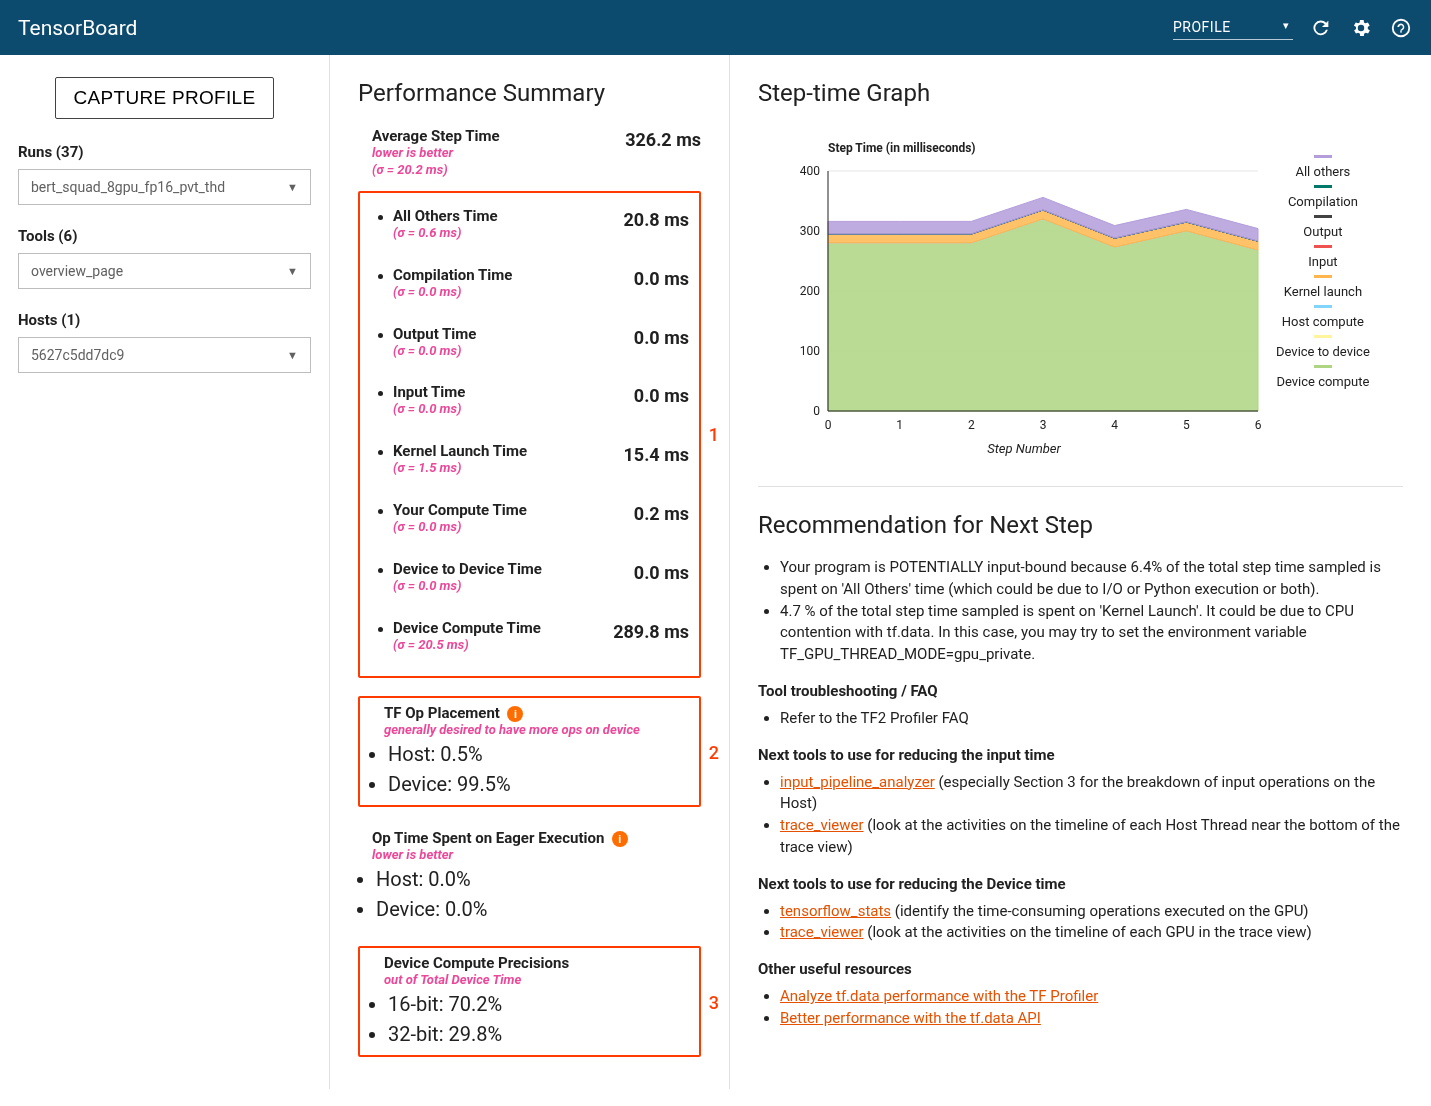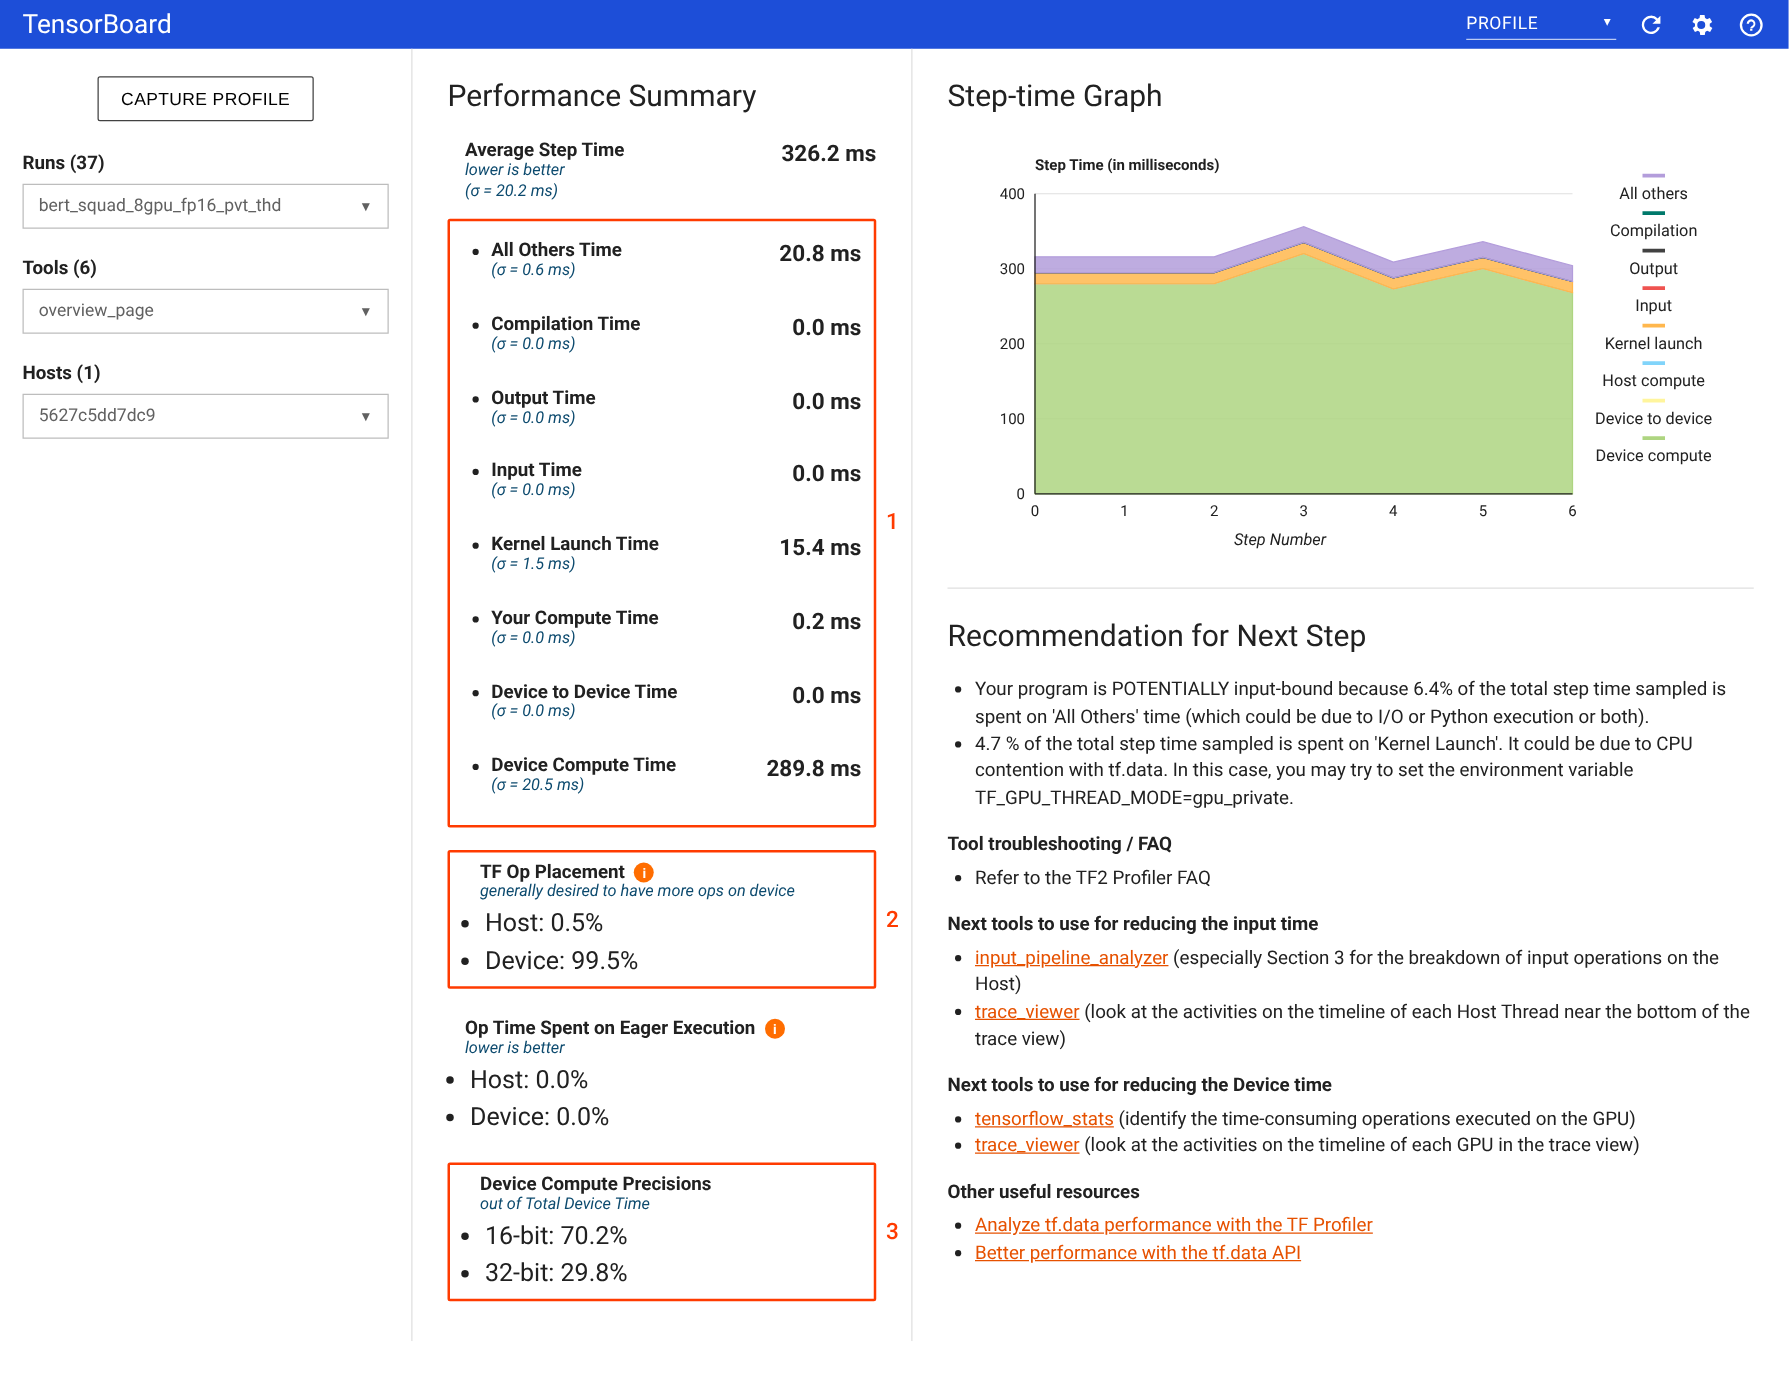--- a/index.html
+++ b/index.html
@@ -1,46 +1,46 @@
 <!DOCTYPE html>
 <html><head>
 <meta charset="utf-8">
 <style>
 * { box-sizing: border-box; margin: 0; padding: 0; }
 body { font-family: -apple-system, Roboto, "Helvetica Neue", Arial, sans-serif; font-size: 14px; color: #212121; width: 1431px; background: #fff; }
 
 
-.header { background: #1d4ed8; height: 39px; display: flex; align-items: center; padding: 0 18px; color: #fff; }
+.header { background: #0c4a6e; height: 55px; display: flex; align-items: center; padding: 0 18px; color: #fff; }
 .header-title { font-size: 21px; font-weight: 400; flex: 1; }
 .header-right { display: flex; align-items: center; gap: 16px; }
 .profile-select { background: transparent; border: none; border-bottom: 1px solid rgba(255,255,255,0.7); color: #fff; font-size: 14px; padding: 4px 28px 4px 0; position: relative; min-width: 120px; letter-spacing: 0.5px; }
 .profile-select::after { content: "▾"; position: absolute; right: 4px; font-size: 11px; }
 .icon-btn { width: 24px; height: 24px; display: inline-flex; align-items: center; justify-content: center; color: #fff; cursor: pointer; }
 .icon-btn svg { width: 22px; height: 22px; fill: currentColor; }
 
 
 .content { display: flex; }
 .sidebar { width: 330px; border-right: 1px solid #e0e0e0; padding: 18px; }
-.capture-btn { display: block; margin: 4px auto 24px auto; border: 1px solid #424242; background: #fff; padding: 9px 18px; font-size: 14px; font-weight: 500; letter-spacing: 0.3px; cursor: pointer; border-radius: 2px; }
+.capture-btn { display: block; margin: 4px auto 24px auto; border: 1px solid #424242; background: #fff; padding: 9px 18px; font-size: 19px; font-weight: 500; letter-spacing: 0.3px; cursor: pointer; border-radius: 2px; }
 .side-label { font-weight: 700; font-size: 15px; margin: 22px 0 8px 0; }
 .side-select { width: 100%; border: 1px solid #bdbdbd; padding: 9px 12px; font-size: 14px; color: #616161; background: #fff; position: relative; display:flex; justify-content:space-between; align-items:center; cursor:pointer;}
 .side-select .caret { font-size: 11px; color:#616161; }
 
 .main { flex: 1; display: flex; }
 .col { padding: 24px 28px; }
 .col-summary { width: 400px; border-right: 1px solid #e0e0e0; position: relative; }
 .col-right { flex: 1; }
 
 h2.section-title { font-size: 24px; font-weight: 400; margin-bottom: 18px; }
 
 
 .perf-row { display: flex; align-items: flex-start; padding: 2px 0; }
 .perf-left { flex: 1; }
 .perf-label { font-weight: 700; font-size: 15px; }
-.perf-sub { font-style: italic; color: #0c4a6e; font-size: 13px; line-height: 1.3; }
+.perf-sub { font-style: italic; color: #ec4899; font-size: 13px; line-height: 1.3; font-weight: bold; }
 .perf-value { font-weight: 700; font-size: 18px; white-space: nowrap; margin-top:2px;}
 .bullet-row { display: flex; align-items: flex-start; padding: 8px 0 16px 0; }
 .bullet-row .dot { width: 5px; height: 5px; background: #212121; border-radius: 50%; margin: 8px 10px 0 8px; flex-shrink: 0; }
 .redbox { border: 2px solid #ff3b00; border-radius: 2px; padding: 6px 10px; margin: 8px 0; position: relative; }
 .redbox-num { position: absolute; right: -20px; top: 50%; transform: translateY(-50%); color: #ff3b00; font-size: 18px; font-weight: 500; }
 .plain-bul { list-style: disc; padding-left: 18px; font-size: 20px; line-height: 1.5; }
 .info-icon { display:inline-flex; width:16px; height:16px; background:#ff6d00; color:#fff; border-radius:50%; font-size:11px; font-weight:700; align-items:center; justify-content:center; vertical-align:middle; margin-left:4px;}
 
 
 .chart-wrap { display:flex; }

